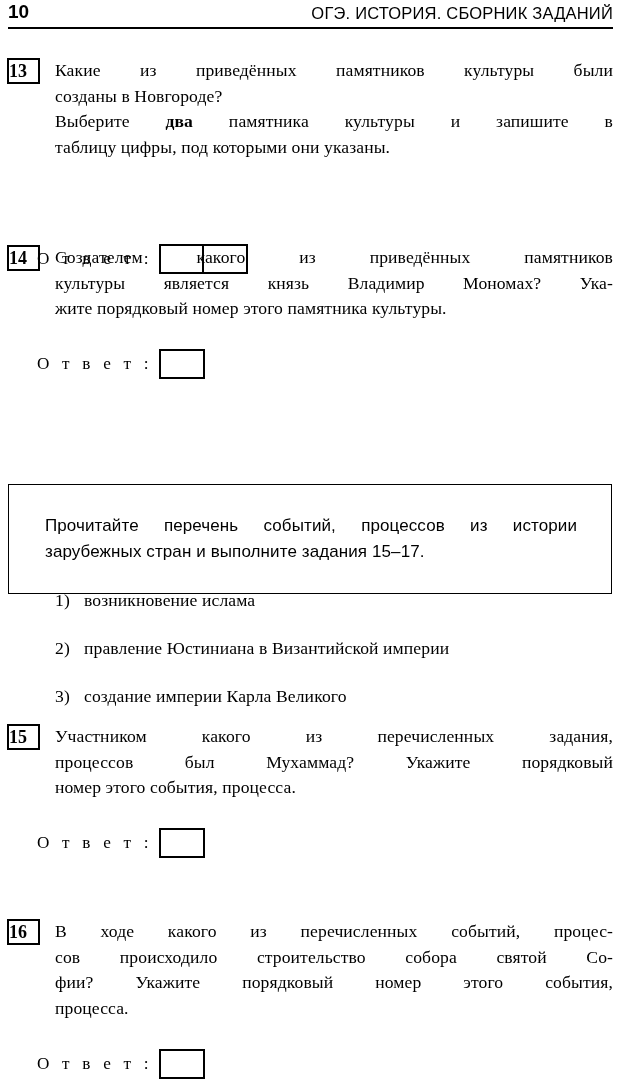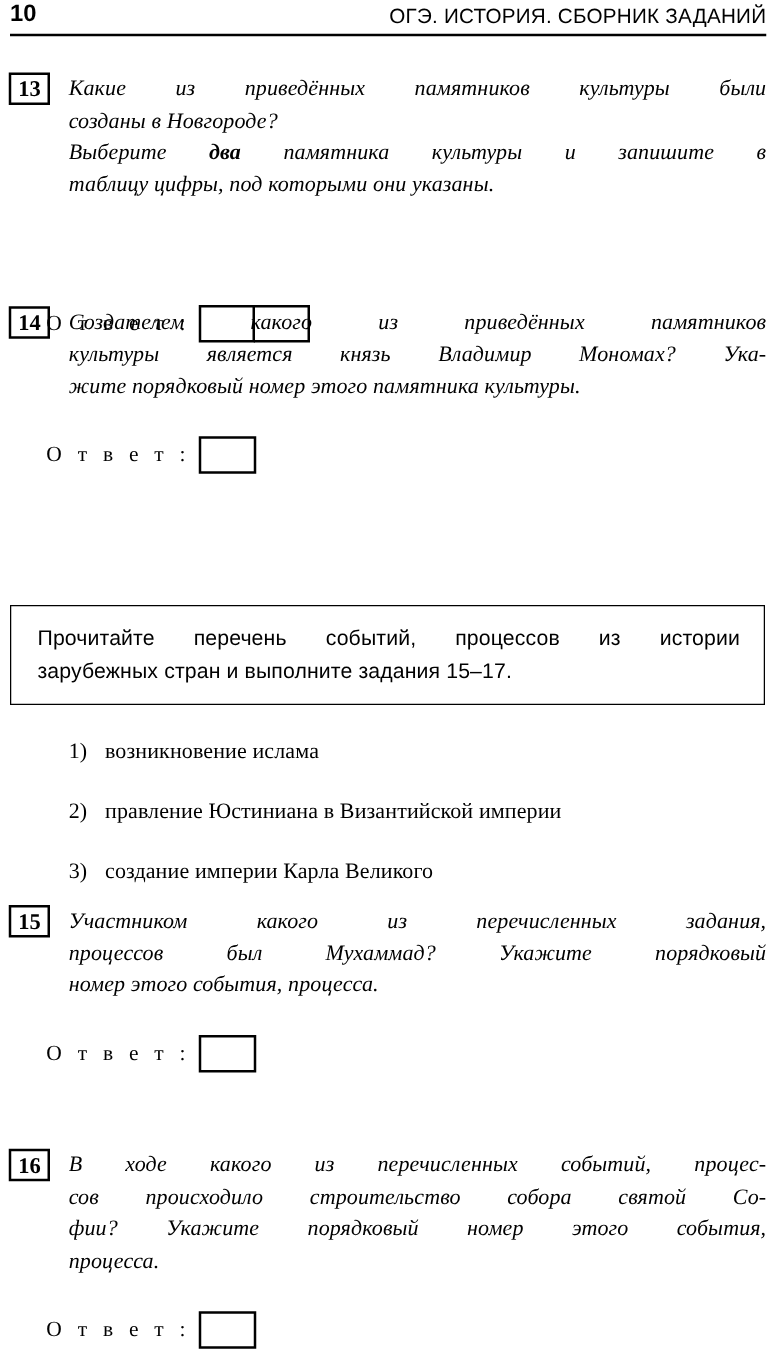--- a/index.html
+++ b/index.html
@@ -62,21 +62,21 @@
     width: 621px;
   }
   .task-number-box {
     position: absolute;
     left: 7px;
     top: 0px;
     width: 33px;
     height: 26px;
     border: 2px solid #000;
     box-sizing: border-box;
-    text-align: center;
+    text-align: left;
     font-family: "Liberation Serif", "DejaVu Serif", serif;
     font-weight: bold;
     font-size: 18px;
     line-height: 23px;
   }
   .task-body {
     position: absolute;
     left: 55px;
     top: 0px;
     width: 558px;
@@ -92,21 +92,20 @@
   .para.second {
   }
   .para b { font-weight: bold; }
 
   
   .para .ln {
     display: block;
     text-align: justify;
     text-align-last: justify;
     white-space: nowrap;
-    font-style: italic;
   }
   .para .ln.last {
     text-align-last: left;
   }
 
   
   .answer-row {
     position: absolute;
     left: 37px;
     display: flex;
@@ -143,21 +142,21 @@
     box-sizing: border-box;
     border: 1.6px solid #000;
     padding: 12px 18px 12px 20px;
   }
   .instruction-text {
     font-family: "Liberation Sans", "DejaVu Sans", sans-serif;
     font-size: 17px;
     line-height: 26px;
     text-align: justify;
     text-align-last: left;
-    margin: 1px;
+    margin: 16px;
     letter-spacing: 0.1px;
   }
   .instruction-text .ln {
     display: block;
     text-align-last: justify;
     white-space: nowrap;
   }
   .instruction-text .ln.last {
     text-align-last: left;
   }

